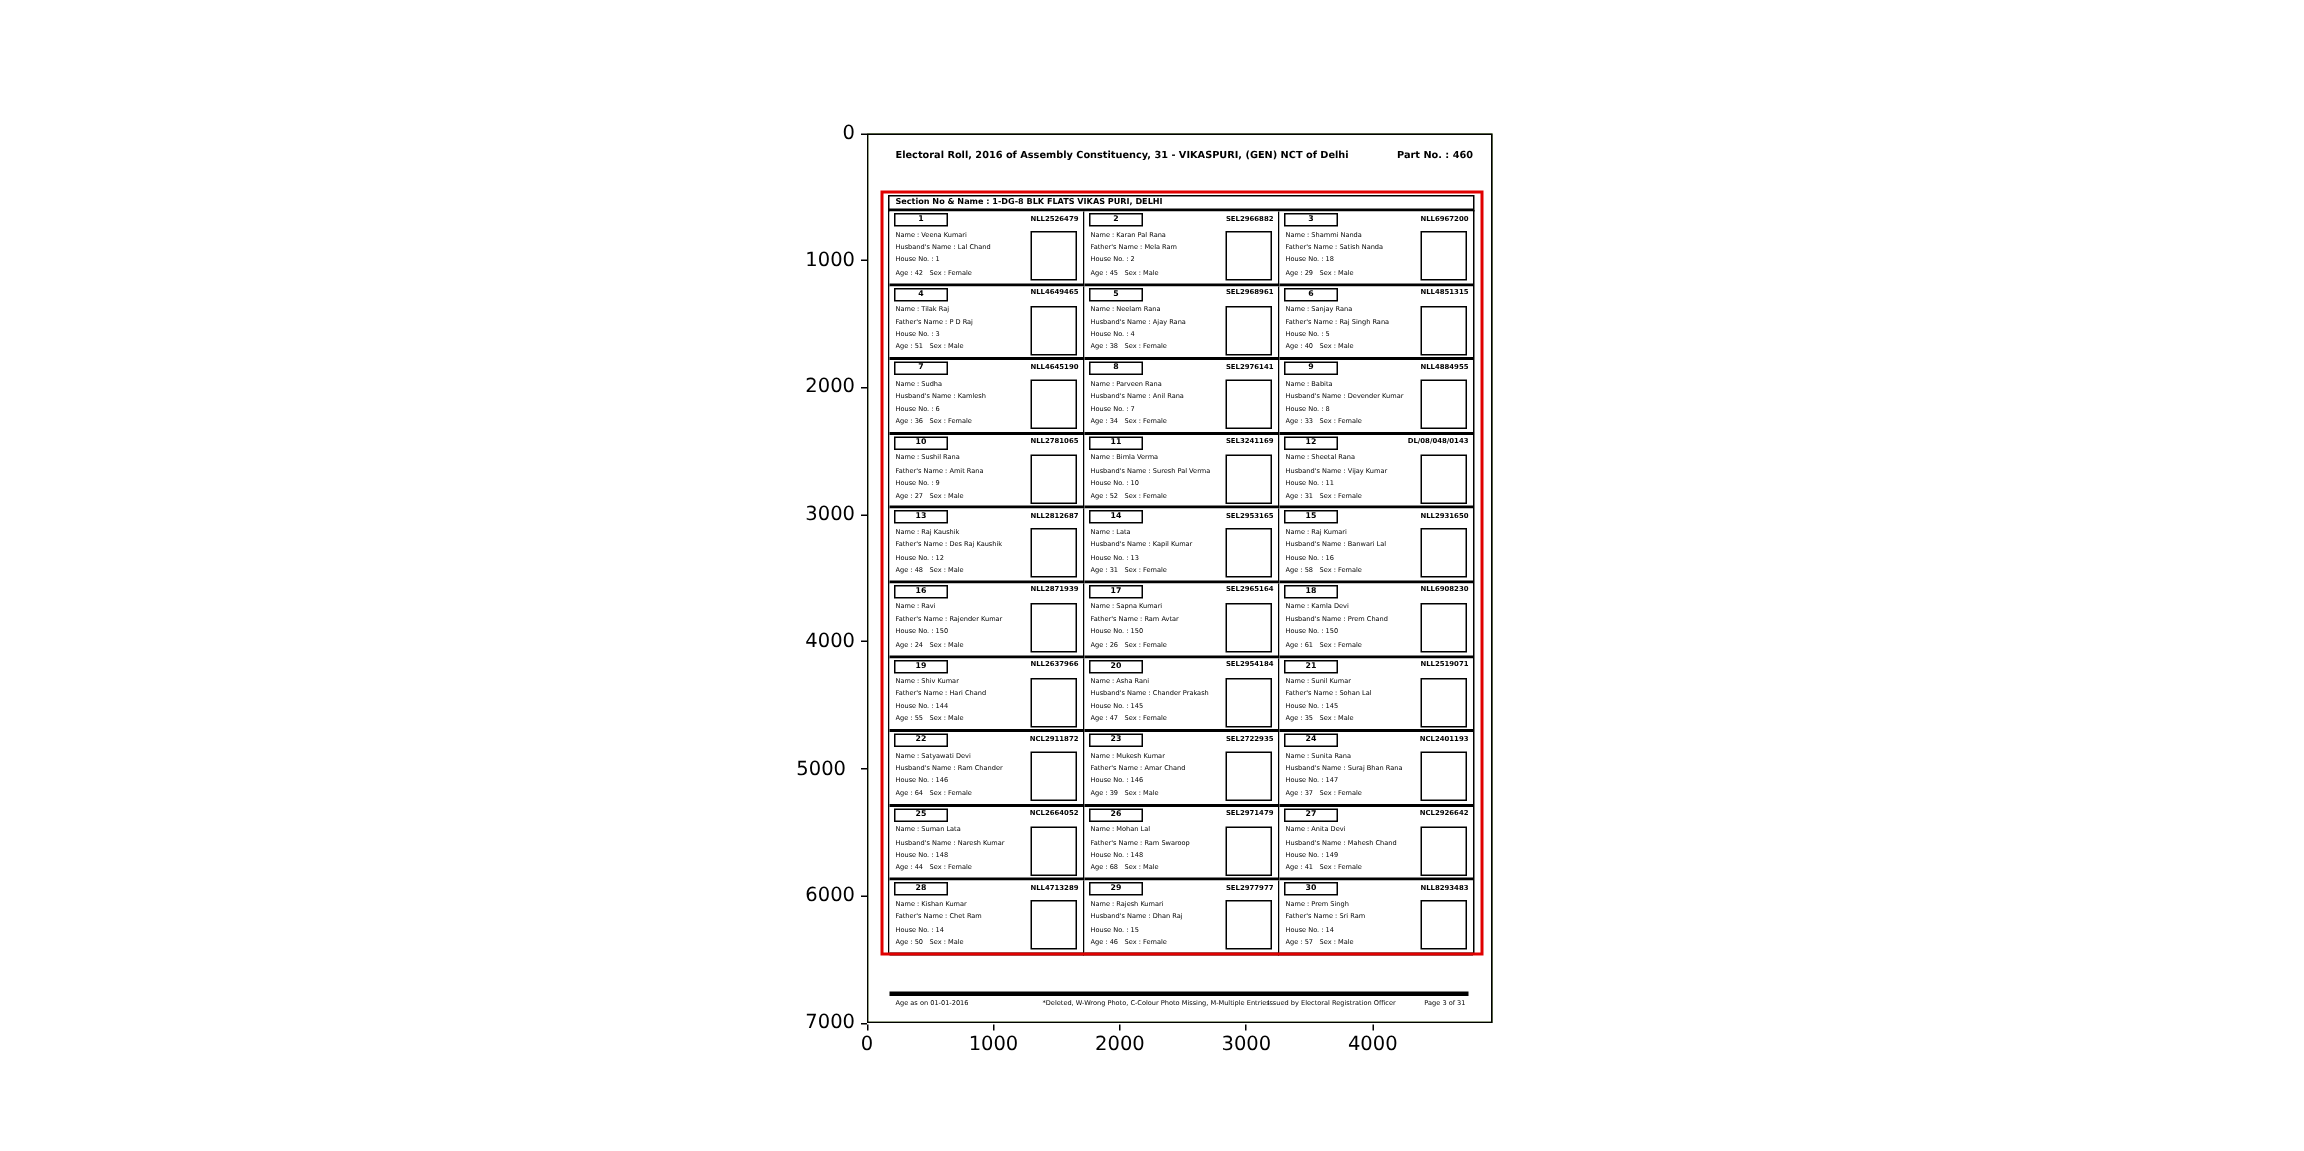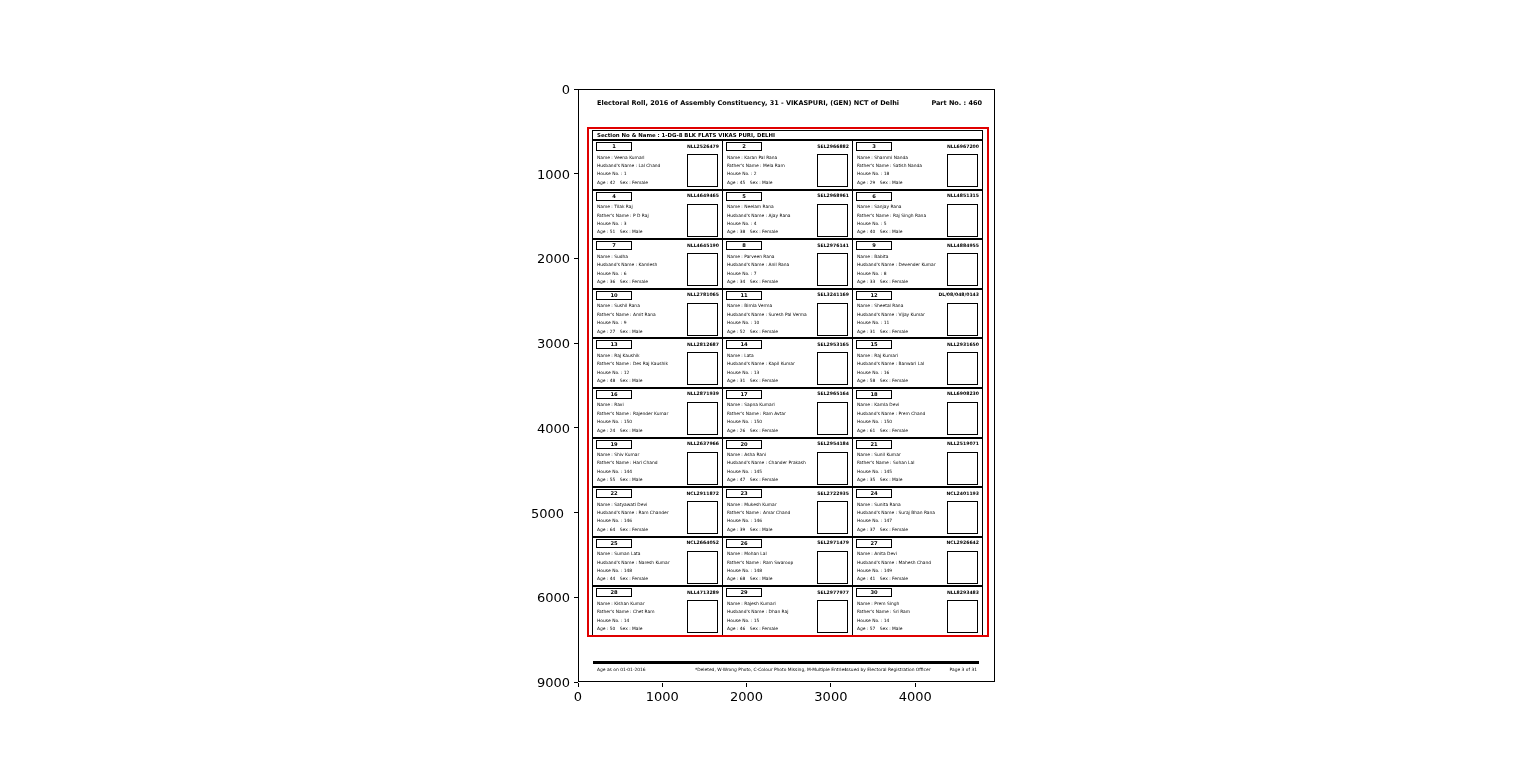--- a/index.html
+++ b/index.html
@@ -75,21 +75,21 @@
       <div class="tick-label-y" style="left: 522px; top: 258.429px;">2000</div>
       <div class="tickmark" style="left: 574px; top: 257.929px; width: 4px; height: 1px;"></div>
       <div class="tick-label-y" style="left: 522px; top: 343.143px;">3000</div>
       <div class="tickmark" style="left: 574px; top: 342.643px; width: 4px; height: 1px;"></div>
       <div class="tick-label-y" style="left: 522px; top: 427.857px;">4000</div>
       <div class="tickmark" style="left: 574px; top: 427.357px; width: 4px; height: 1px;"></div>
       <div class="tick-label-y" style="left: 516px; top: 512.571px;">5000</div>
       <div class="tickmark" style="left: 574px; top: 512.071px; width: 4px; height: 1px;"></div>
       <div class="tick-label-y" style="left: 522px; top: 597.286px;">6000</div>
       <div class="tickmark" style="left: 574px; top: 596.786px; width: 4px; height: 1px;"></div>
-      <div class="tick-label-y" style="left: 522px; top: 682px;">9000</div>
+      <div class="tick-label-y" style="left: 522px; top: 682px;">7000</div>
       <div class="tickmark" style="left: 574px; top: 681.5px; width: 4px; height: 1px;"></div>
       <div class="tickmark" style="left: 577.5px; top: 683px; width: 1px; height: 4px;"></div>
       <div class="tick-label-x" style="left: 578px; top: 689px;">0</div>
       <div class="tickmark" style="left: 661.8px; top: 683px; width: 1px; height: 4px;"></div>
       <div class="tick-label-x" style="left: 662.3px; top: 689px;">1000</div>
       <div class="tickmark" style="left: 746.1px; top: 683px; width: 1px; height: 4px;"></div>
       <div class="tick-label-x" style="left: 746.6px; top: 689px;">2000</div>
       <div class="tickmark" style="left: 830.4px; top: 683px; width: 1px; height: 4px;"></div>
       <div class="tick-label-x" style="left: 830.9px; top: 689px;">3000</div>
       <div class="tickmark" style="left: 914.7px; top: 683px; width: 1px; height: 4px;"></div>

